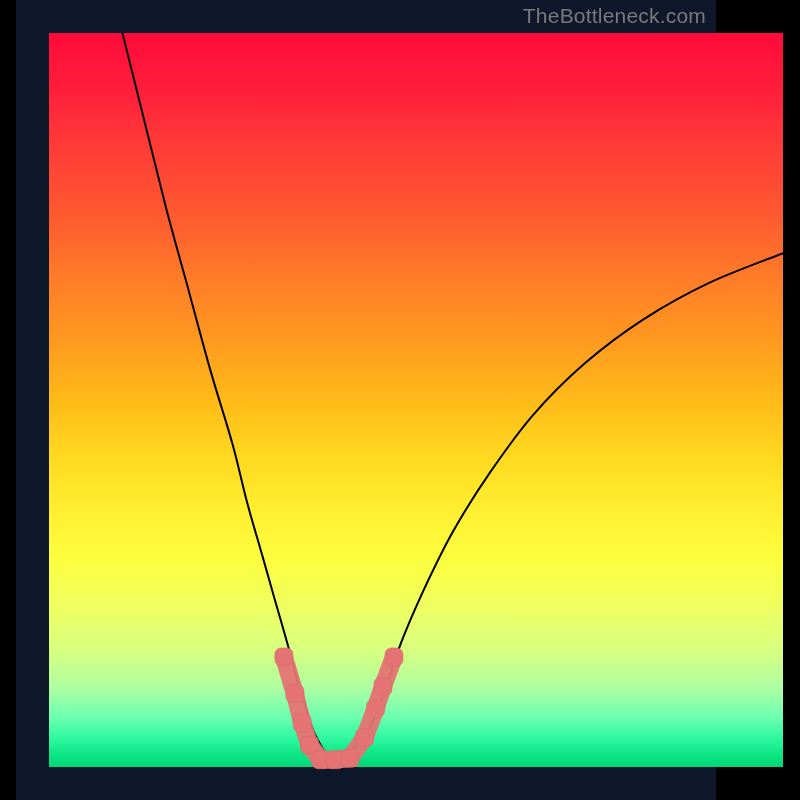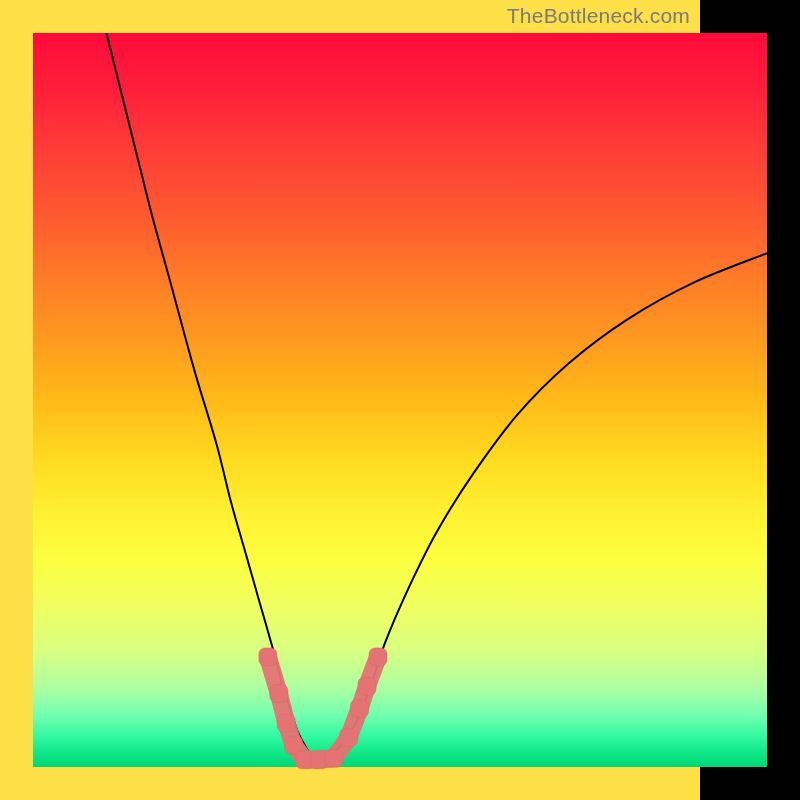--- a/index.html
+++ b/index.html
@@ -6,25 +6,25 @@
     margin: 0;
     padding: 0;
     width: 800px;
     height: 800px;
     background: #000;
     overflow: hidden;
     font-family: Arial, Helvetica, sans-serif;
   }
   .frame {
     position: absolute;
-    left: 0;
+    left: 16px;
     top: 0;
     width: 700px;
     height: 800px;
-    background: #fde047;
+    background: #0f172a;
   }
   .plot {
     position: absolute;
     left: 33px;
     top: 33px;
     width: 734px;
     height: 734px;
     
     background: linear-gradient(to bottom,
       #ff0a3a 0%,

